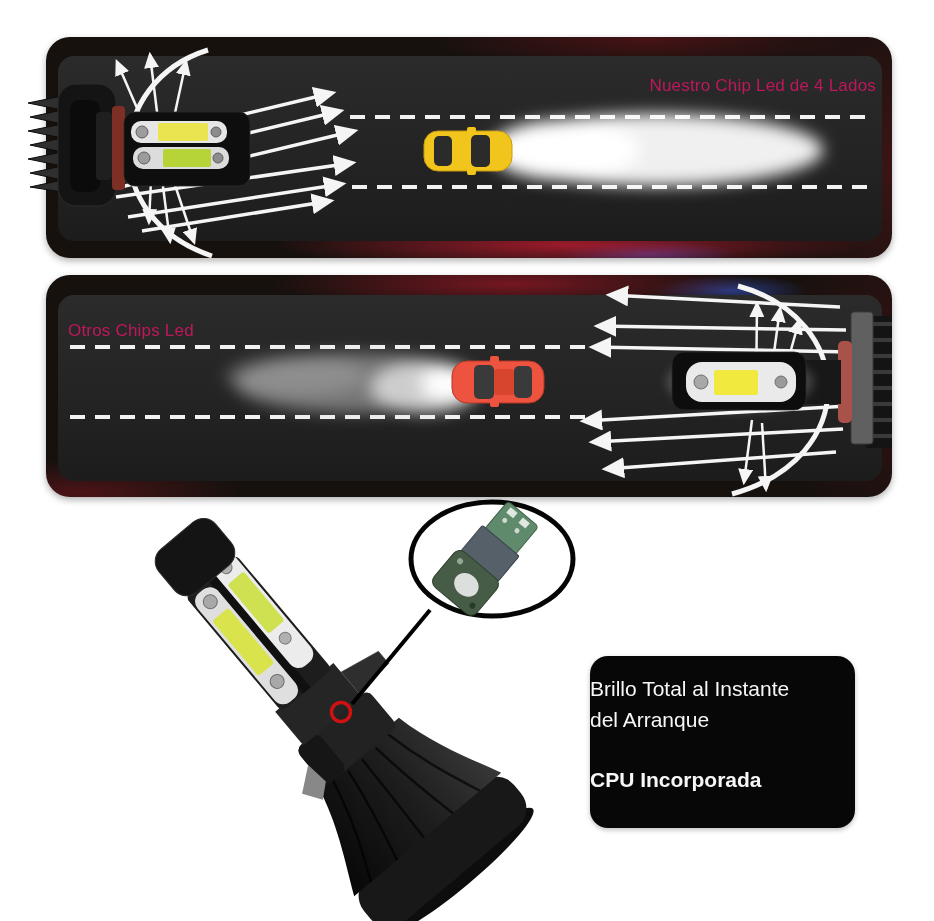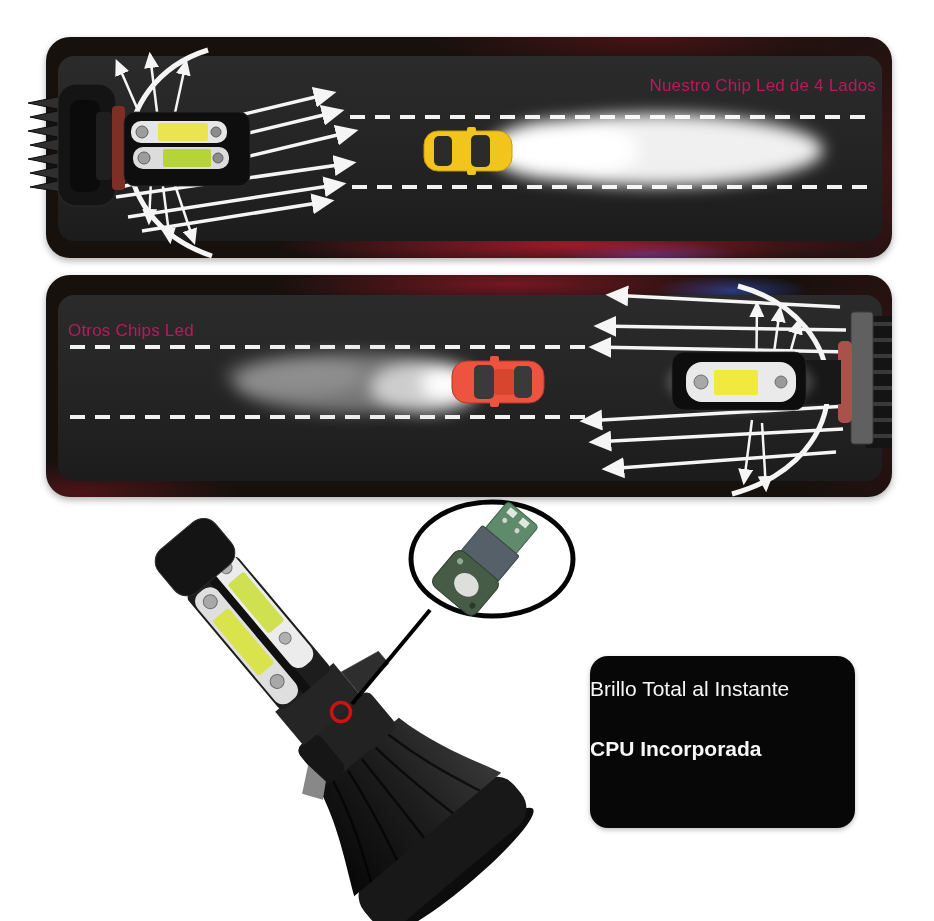--- a/index.html
+++ b/index.html
@@ -44,20 +44,21 @@
   </div>
   <div class="title title-ours">Nuestro Chip Led de 4 Lados</div>
 
   <div class="panel panel-mid">
     <div class="road"></div>
   </div>
   <div class="title title-others">Otros Chips Led</div>
 
   <div class="callout">
     <div>Brillo Total al Instante</div>
+    <div>del Arranque</div>
     <div class="cpu-line">CPU Incorporada</div>
   </div>
 
   <svg class="art" width="934" height="921" viewBox="0 0 934 921">
     <defs>
       <marker id="ah" markerWidth="6.5" markerHeight="6" refX="5.2" refY="3" orient="auto" markerUnits="strokeWidth">
         <path d="M0,0 L6.5,3 L0,6 Z" fill="#f5f5f5"></path>
       </marker>
       <filter id="blur8" x="-60%" y="-60%" width="220%" height="220%">
           <feGaussianBlur stdDeviation="8"></feGaussianBlur>

